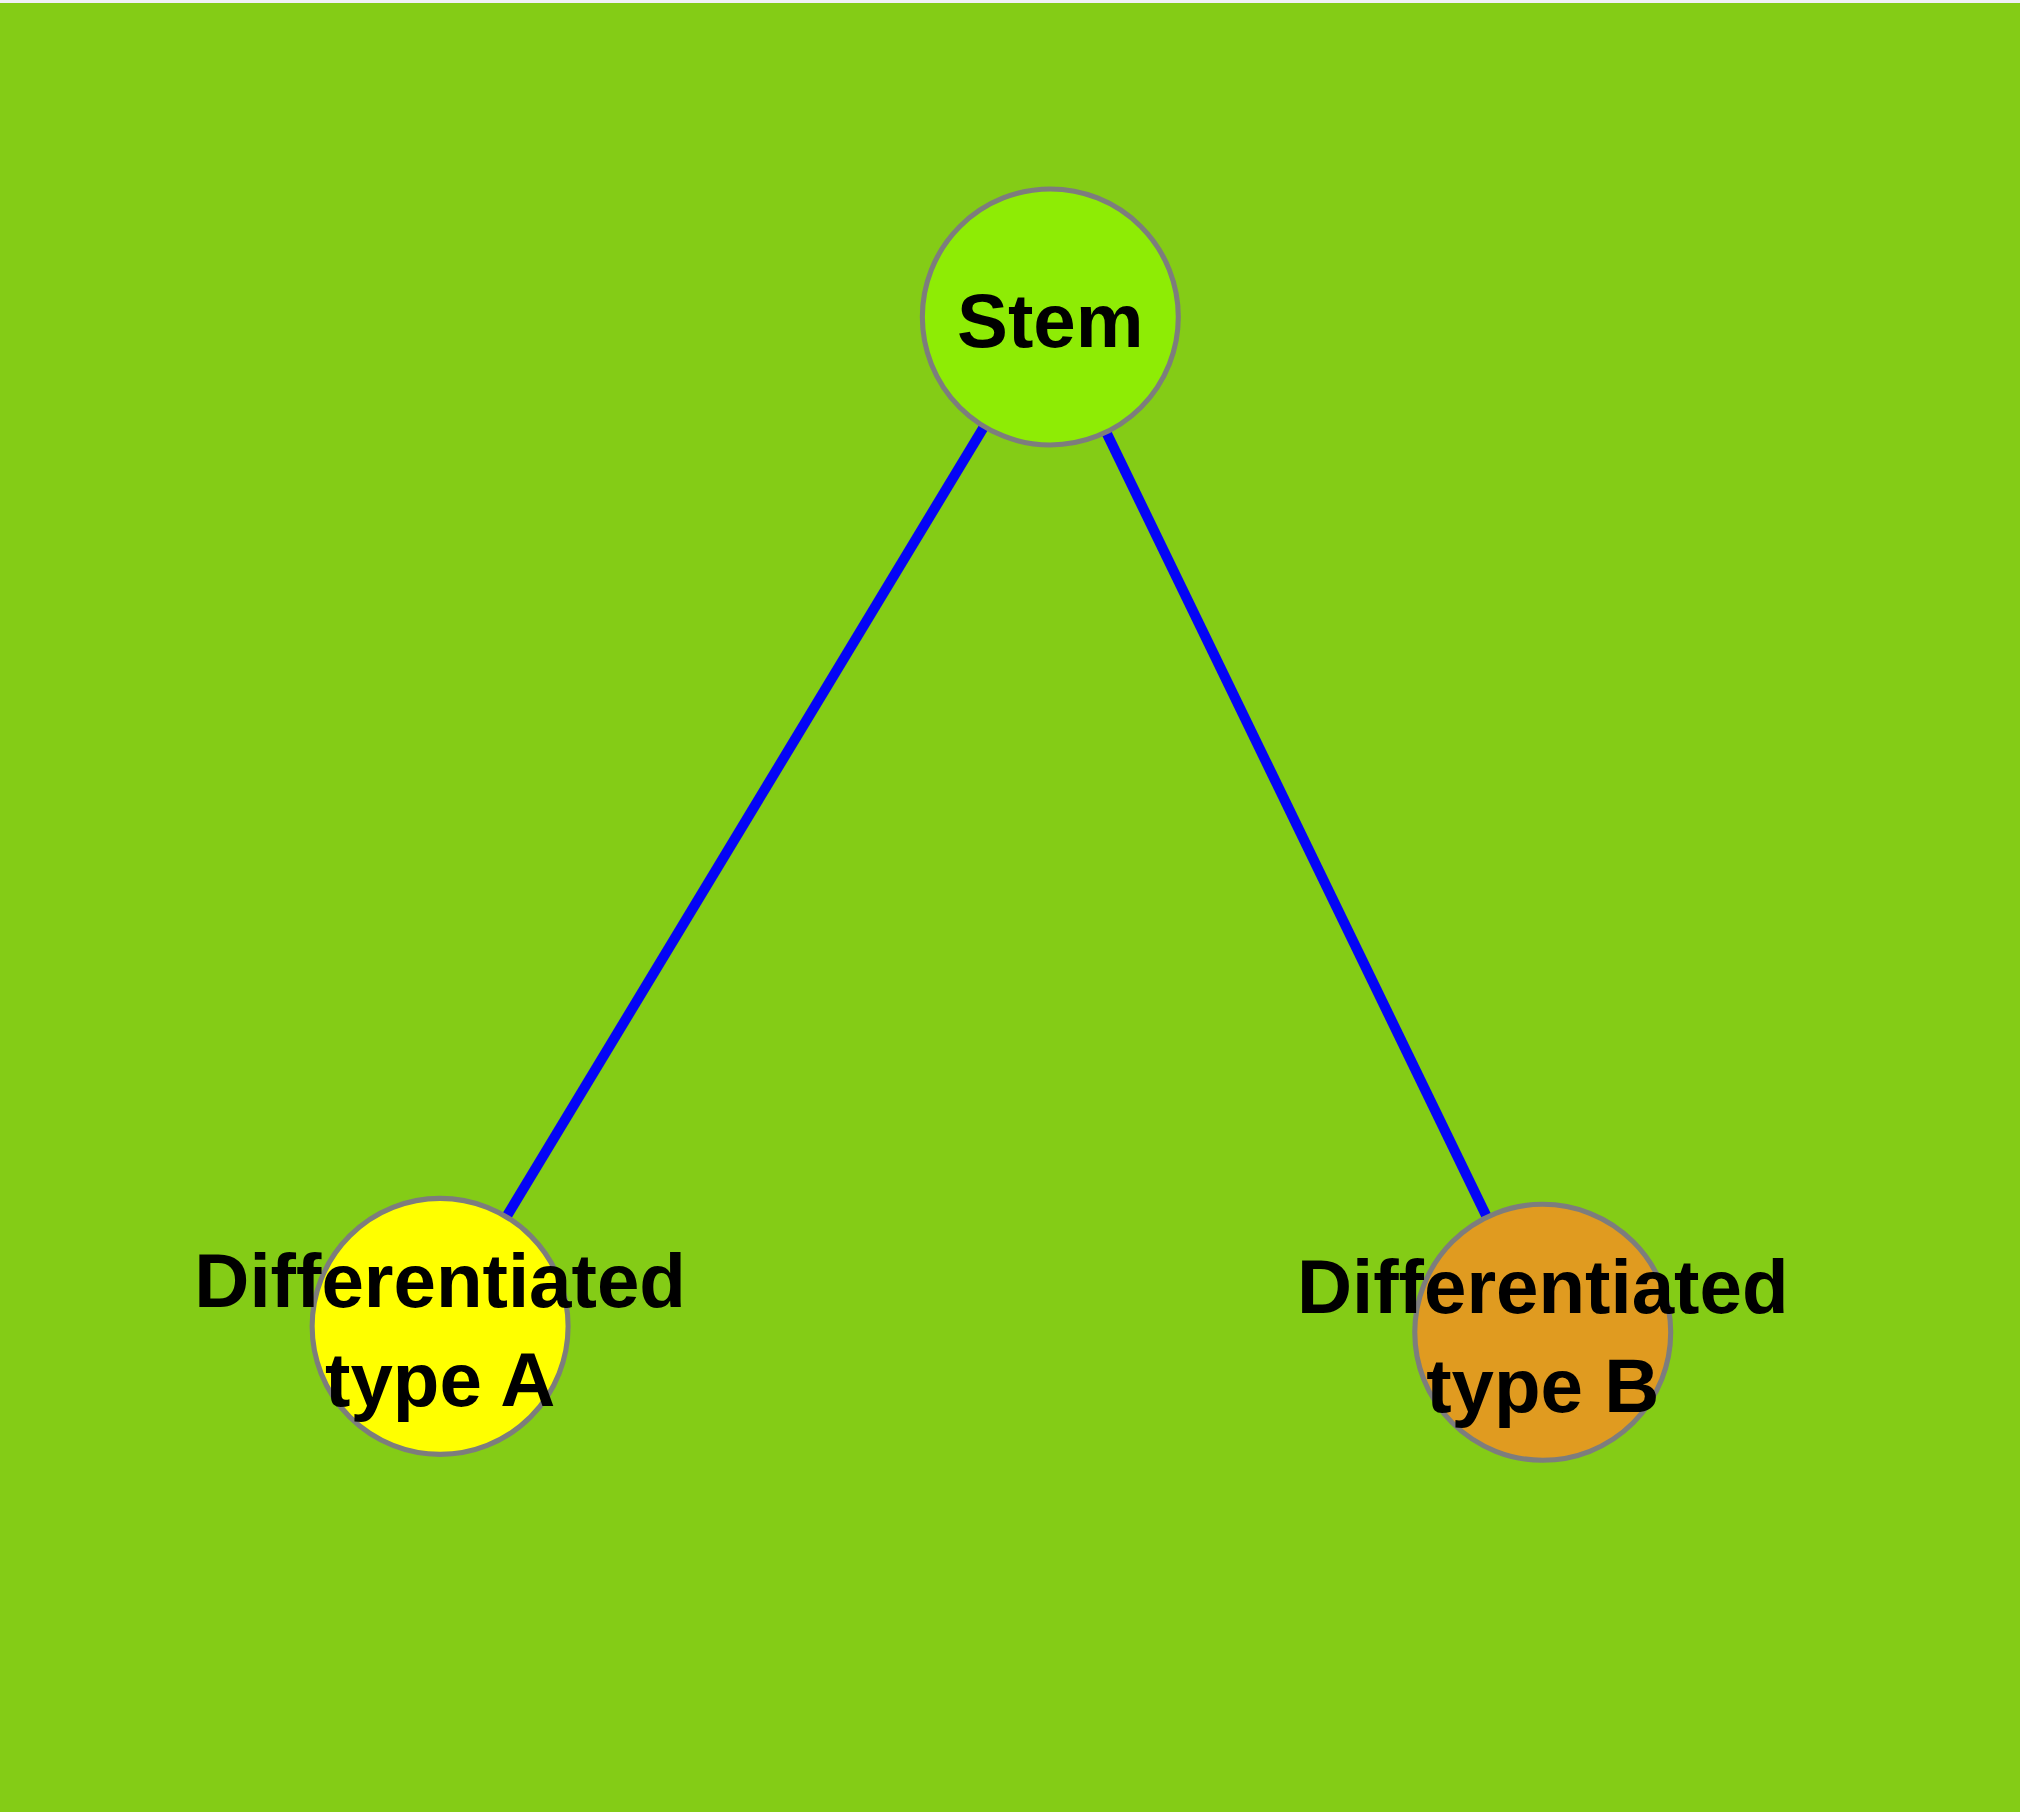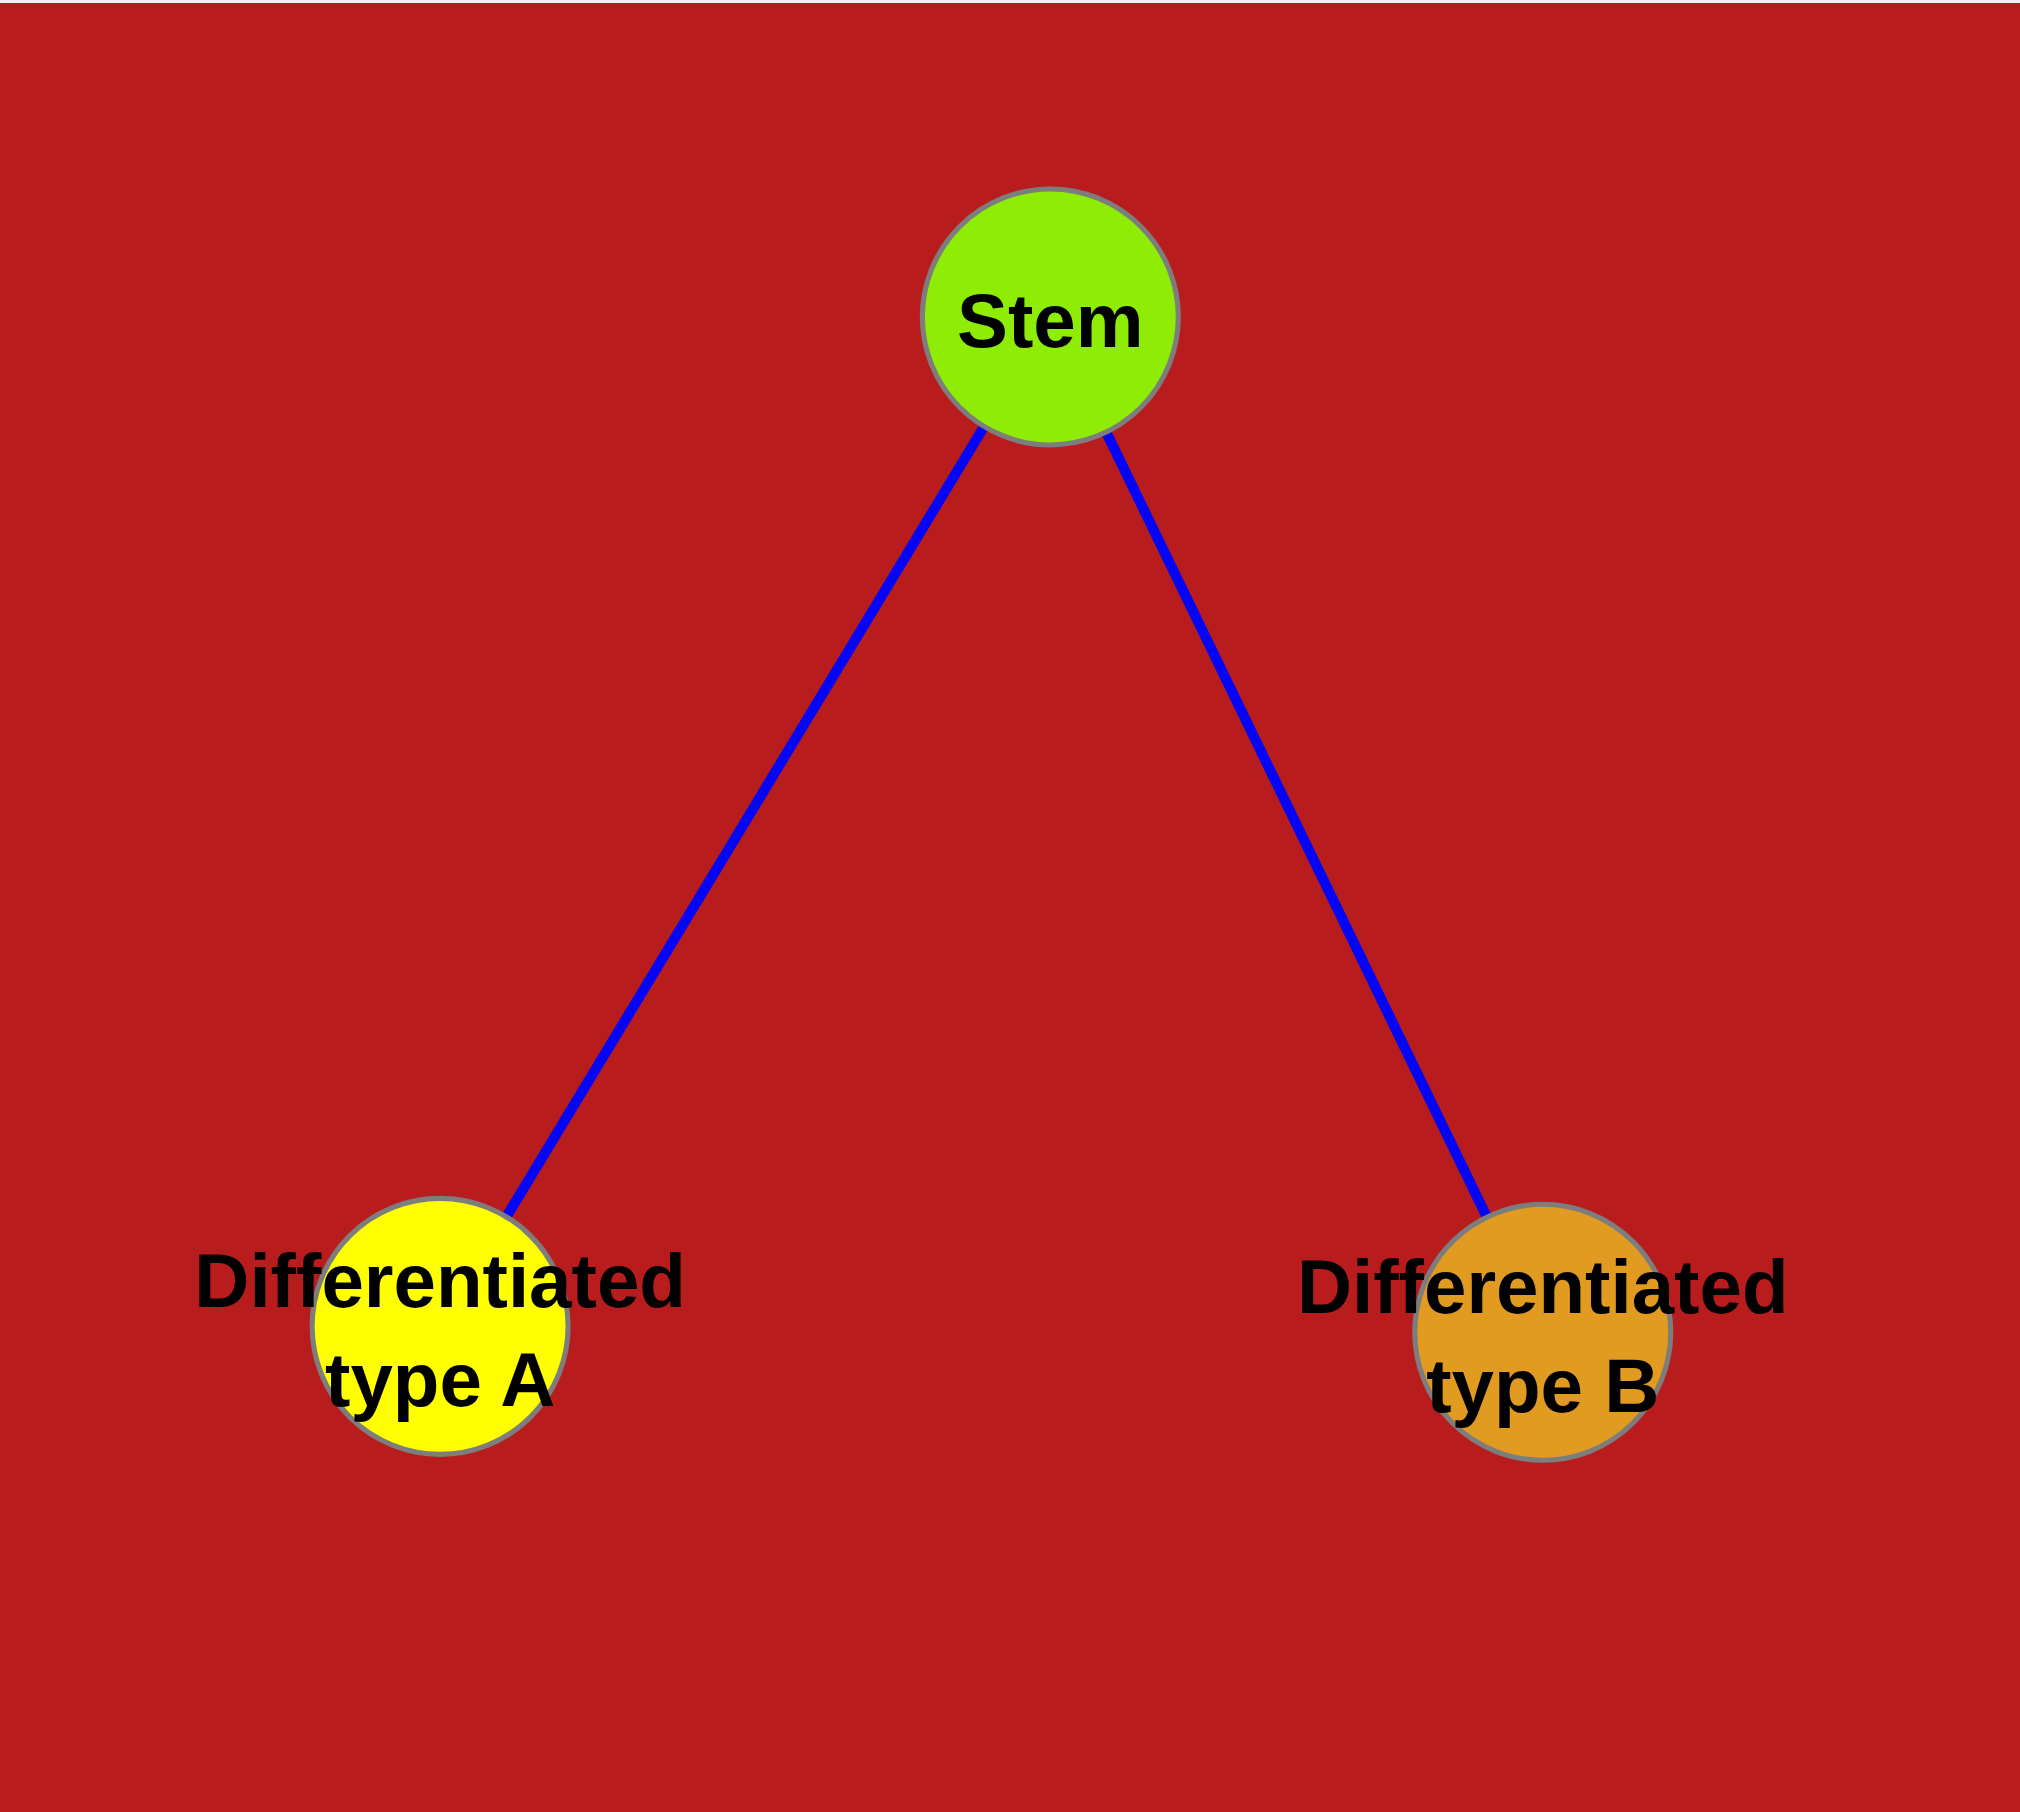--- a/index.html
+++ b/index.html
@@ -5,21 +5,21 @@
   html, body {
     margin: 0;
     padding: 0;
     background: #C9C9F8;
     font-family: "Liberation Sans", sans-serif;
   }
   .canvas {
     position: relative;
     width: 2021px;
     height: 1812px;
-    background: #b91c1c;
+    background: #84cc16;
     overflow: hidden;
   }
   .top-strip {
     position: absolute;
     top: 0; left: 0;
     width: 100%;
     height: 3.4px;
     background: #F0F0F5;
     z-index: 2;
   }

